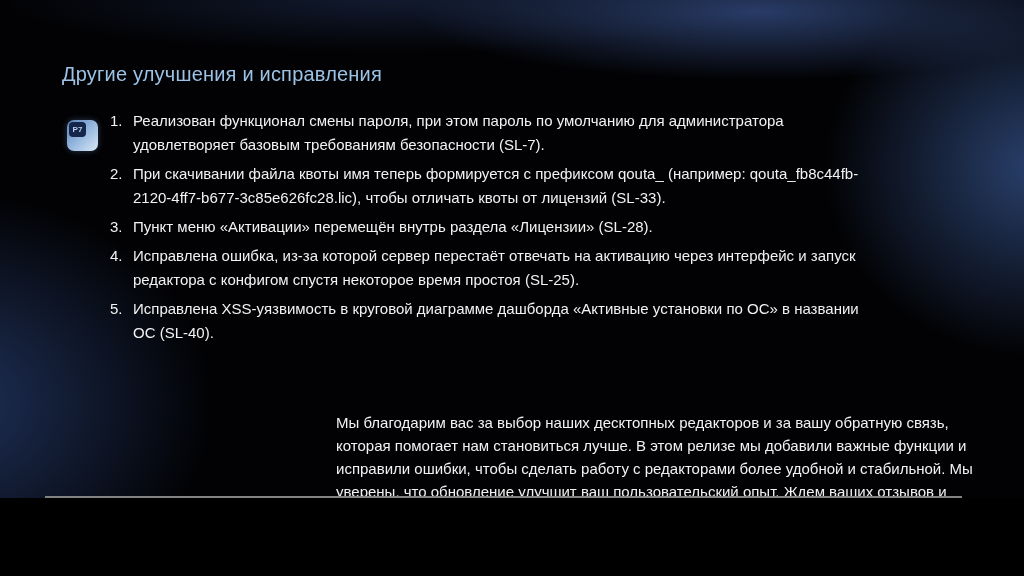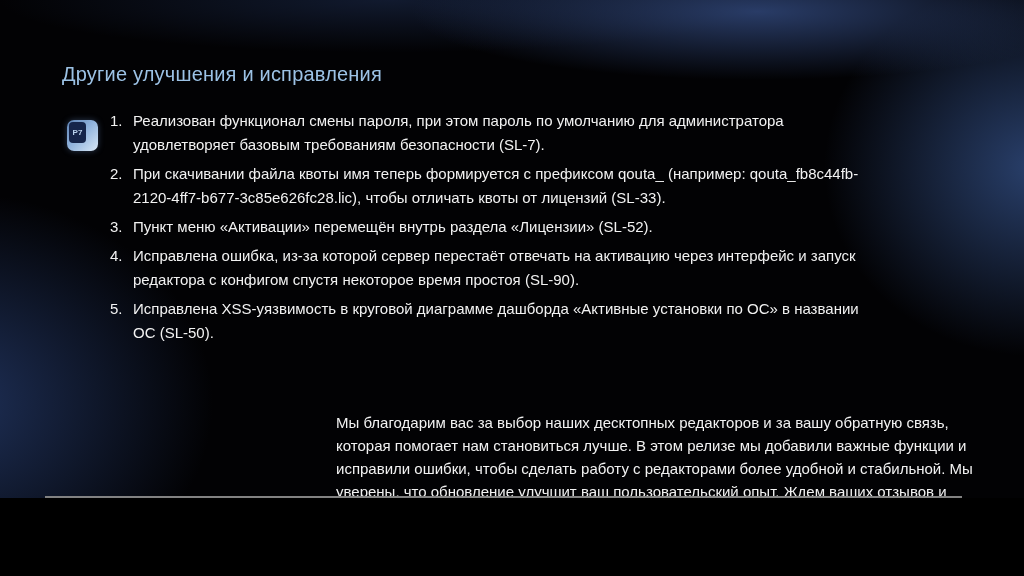--- a/index.html
+++ b/index.html
@@ -24,21 +24,21 @@
     margin-left:22px;
   }
   
   .app-icon{
     position:absolute;left:67px;top:120px;width:31px;height:31px;
     border-radius:7px;
     background:linear-gradient(135deg,#5d82b4 0%,#8fb2dc 45%,#d9e8f6 100%);
     box-shadow:0 0 6px rgba(120,160,220,0.35);
   }
   .app-icon .badge{
-    position:absolute;left:2px;top:2px;width:17px;height:21px;
+    position:absolute;left:2px;top:2px;width:17px;height:15px;
     background:#16254a;border-radius:4px;
     color:#bcd3ee;font-size:8px;font-weight:bold;
     display:flex;align-items:center;justify-content:center;
   }
   
   .fix-list{
     position:absolute;left:110px;top:109px;width:755px;
     font-size:15px;line-height:24px;color:#f2f2f2;
   }
   .fix-item{display:grid;grid-template-columns:23px 1fr;margin-bottom:5px;}
@@ -76,29 +76,29 @@
     <div class="fix-item">
       <span class="num">1.</span>
       <span class="txt">Реализован функционал смены пароля, при этом пароль по умолчанию для администратора удовлетворяет базовым требованиям безопасности (SL-7).</span>
     </div>
     <div class="fix-item">
       <span class="num">2.</span>
       <span class="txt">При скачивании файла квоты имя теперь формируется с префиксом qouta_ (например: qouta_fb8c44fb-2120-4ff7-b677-3c85e626fc28.lic), чтобы отличать квоты от лицензий (SL-33).</span>
     </div>
     <div class="fix-item">
       <span class="num">3.</span>
-      <span class="txt">Пункт меню «Активации» перемещён внутрь раздела «Лицензии» (SL-52).</span>
+      <span class="txt">Пункт меню «Активации» перемещён внутрь раздела «Лицензии» (SL-28).</span>
     </div>
     <div class="fix-item">
       <span class="num">4.</span>
-      <span class="txt">Исправлена ошибка, из-за которой сервер перестаёт отвечать на активацию через интерфейс и запуск редактора с конфигом спустя некоторое время простоя (SL-90).</span>
+      <span class="txt">Исправлена ошибка, из-за которой сервер перестаёт отвечать на активацию через интерфейс и запуск редактора с конфигом спустя некоторое время простоя (SL-25).</span>
     </div>
     <div class="fix-item">
       <span class="num">5.</span>
-      <span class="txt">Исправлена XSS-уязвимость в круговой диаграмме дашборда «Активные установки по ОС» в названии ОС (SL-50).</span>
+      <span class="txt">Исправлена XSS-уязвимость в круговой диаграмме дашборда «Активные установки по ОС» в названии ОС (SL-40).</span>
     </div>
   </div>
 
   <p class="thanks"><span>Мы благодарим вас за выбор наших десктопных редакторов и за вашу обратную связь, которая помогает нам становиться лучше. В этом релизе мы добавили важные функции и исправили ошибки, чтобы сделать работу с редакторами более удобной и стабильной. Мы уверены, что обновление улучшит ваш пользовательский опыт. Ждем ваших отзывов и предложений: </span><a class="email-link">support@r7-office.ru</a></p>
 
   <div class="footer-divider"></div>
 
   <div class="footer">
     
     

